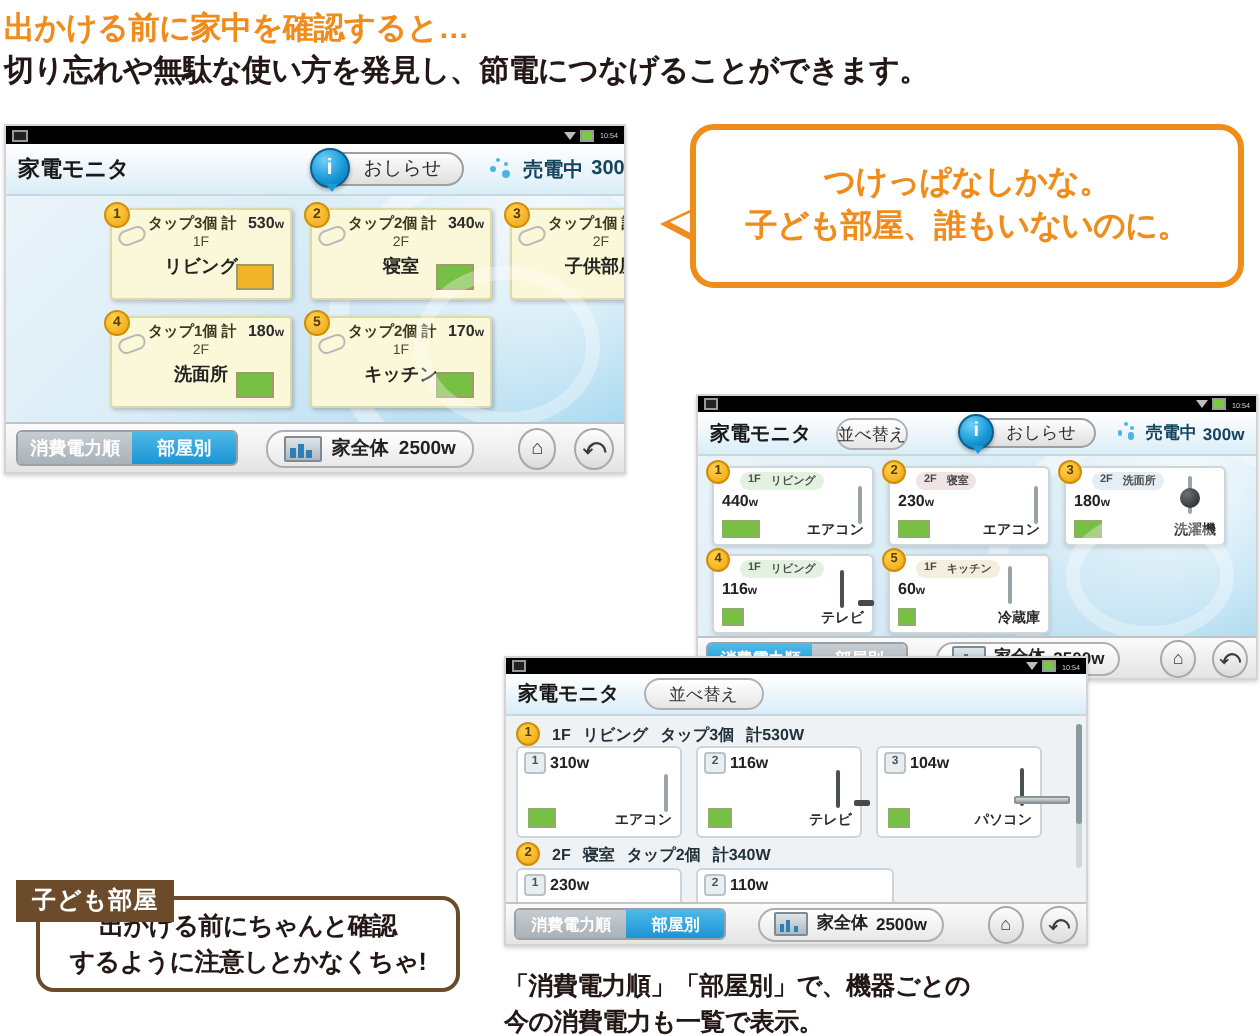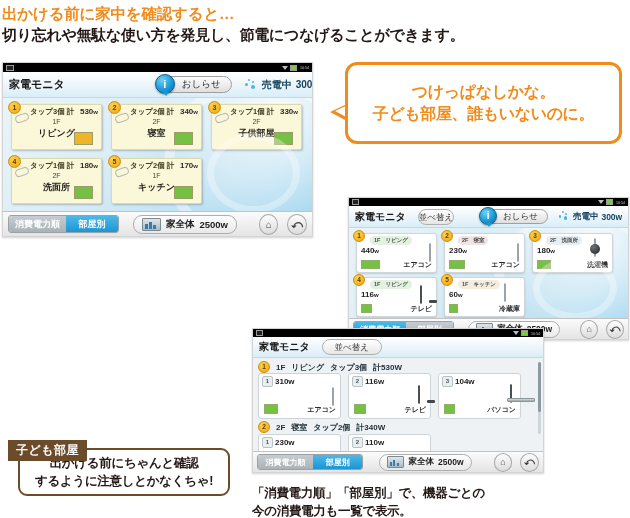--- a/index.html
+++ b/index.html
@@ -69,21 +69,21 @@
 
   
   #tablet1{left:2px;top:62px;width:311px;height:175px;}
   #tablet1 .statusbar{height:9px;padding:0 3px;}
   #tablet1 .apphead{height:26px;padding:0 6px;}
   #tablet1 .apptitle{font-size:11px;}
   #tablet1 .appbody{height:115px;}
   #tablet1 .toolbar{height:25px;padding:0 5px;}
 
   .roomcard{position:absolute;width:89px;height:44px;background:#fbf8d9;border:1px solid #ded9a8;
-     border-radius:2px;box-shadow:1px 1px 2px rgba(0,0,0,.22);}
+     border-radius:2px;box-shadow:1px 1px 2px rgba(0,0,0,.22);margin-left:44px;}
   .roomcard .stack1,.roomcard .stack2{position:absolute;background:#fbf8d9;border:1px solid #ded9a8;
      width:89px;height:44px;border-radius:2px;z-index:-1;}
   .roomcard .stack1{left:3px;top:3px;}
   .roomcard .stack2{left:6px;top:6px;}
   .rc-num{position:absolute;left:-4px;top:-4px;width:11px;height:11px;border-radius:50%;
      background:radial-gradient(circle at 35% 30%,#ffd24d,#f0a314);border:1px solid #d08d07;
      color:#5a3b00;font-size:7px;font-weight:bold;line-height:11px;text-align:center;}
   .rc-clip{position:absolute;left:3px;top:9px;width:12px;height:6px;border:1.2px solid #b9b9b9;
      border-radius:6px;transform:rotate(-20deg);}
   .rc-taps{position:absolute;left:18px;top:2px;font-size:7.5px;color:#3d3a22;font-weight:bold;white-space:nowrap;}
@@ -466,21 +466,21 @@
       <span>2F</span>
       <span>寝室</span>
       <span>タップ2個</span>
       <span>計340W</span>
     </div>
 
     <div class="litem" style="left:5px;top:76px;height:22px;overflow:hidden;">
       <span class="li-num">1</span>
       <span class="li-w">230w</span>
     </div>
-    <div class="litem" style="left:95px;top:76px;height:22px;overflow:hidden;">
+    <div class="litem" style="left:95px;top:76px;height:22px;overflow:hidden;padding-left:16px;">
       <span class="li-num">2</span>
       <span class="li-w">110w</span>
     </div>
 
     <div class="scrollbar">
         <i></i>
       </div>
   </div>
 
   <div class="toolbar">

